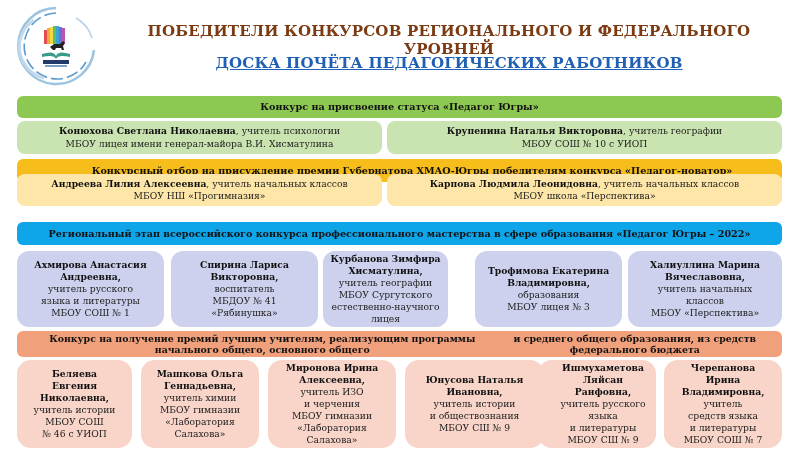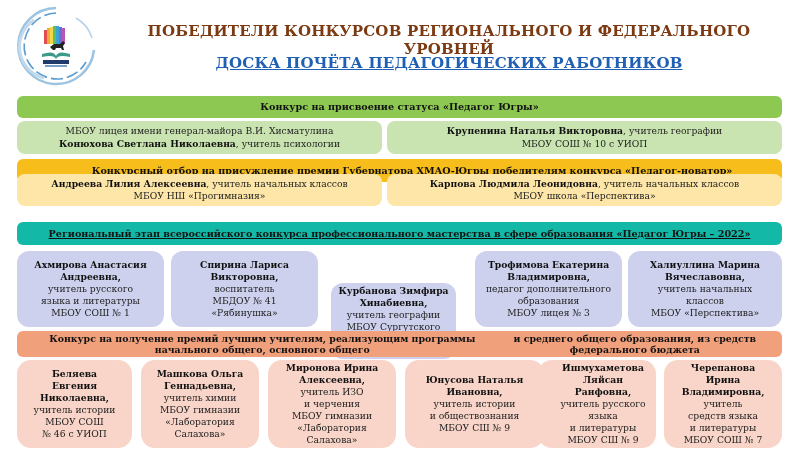--- a/index.html
+++ b/index.html
@@ -31,21 +31,21 @@
     display: flex; flex-direction: column; align-items: center; justify-content: center;
     padding: 2px 4px;
   }
   .card b { font-weight: bold; color: #111; }
   .card .ln { display: block; }
 
   .green-band { top: 96px; height: 22px; background: #8dc952; }
   .green-card { background: #c9e4b0; top: 121px; height: 33px; }
   .orange-band { top: 159px; height: 23px; background: #f7bd1a; padding-left: 35px; }
   .yellow-card { background: #fde6a8; top: 174px; height: 32px; }
-  .purple-band { top: 222px; height: 23px; background: #14b8a6; text-decoration: underline; }
+  .purple-band { top: 222px; height: 23px; background: #0ea5e9; }
   .purple-card { background: #cdd1ee; top: 251px; height: 76px; border-radius: 12px; }
   .salmon-band { top: 331px; height: 26px; background: #f1a07c; font-size: 9.4px; }
   .salmon-card { background: #f8d5c8; top: 360px; height: 88px; border-radius: 14px; }
 </style>
 </head>
 <body>
 
 <div class="logo">
   <svg width="84" height="84" viewBox="0 0 84 84">
     <path d="M42 4 A38 38 0 1 0 80 46" fill="none" stroke="#9cc3e0" stroke-width="2.5"></path>
@@ -64,22 +64,22 @@
     <rect x="29" y="56" width="26" height="4" fill="#223a6a"></rect>
     <rect x="31" y="61" width="22" height="2" fill="#7aa0c8"></rect>
   </svg>
 </div>
 
 <div class="title-main">ПОБЕДИТЕЛИ КОНКУРСОВ РЕГИОНАЛЬНОГО И ФЕДЕРАЛЬНОГО УРОВНЕЙ</div>
 <div class="title-sub">ДОСКА ПОЧЁТА ПЕДАГОГИЧЕСКИХ РАБОТНИКОВ</div>
 
 <div class="band green-band">Конкурс на присвоение статуса «Педагог Югры»</div>
 <div class="card green-card" style="left:17px;width:365px;">
+  <span class="ln"><b>Конюхова Светлана Николаевна</b><span>, учитель психологии</span></span>
   <span class="ln">МБОУ лицея имени генерал-майора В.И. Хисматулина</span>
-  <span class="ln"><b>Конюхова Светлана Николаевна</b><span>, учитель психологии</span></span>
 </div>
 <div class="card green-card" style="left:387px;width:395px;">
   <span class="ln"><b>Крупенина Наталья Викторовна</b><span>, учитель географии</span></span>
   <span class="ln">МБОУ СОШ № 10 с УИОП</span>
 </div>
 
 <div class="band orange-band">Конкурсный отбор на присуждение премии Губернатора ХМАО-Югры победителям конкурса «Педагог-новатор»</div>
 <div class="card yellow-card" style="left:17px;width:365px;">
   <span class="ln"><b>Андреева Лилия Алексеевна</b><span>, учитель начальных классов</span></span>
   <span class="ln">МБОУ НШ «Прогимназия»</span>
@@ -98,32 +98,31 @@
   <span class="ln">языка и литературы</span>
   <span class="ln">МБОУ СОШ № 1</span>
 </div>
 <div class="card purple-card" style="left:171px;width:147px;">
   <b class="ln">Спирина Лариса</b>
   <b class="ln">Викторовна,</b>
   <span class="ln">воспитатель</span>
   <span class="ln">МБДОУ № 41</span>
   <span class="ln">«Рябинушка»</span>
 </div>
-<div class="card purple-card" style="left:331px;width:125px;margin-top:32px;">
+<div class="card purple-card" style="left:323px;width:125px;">
   <b class="ln">Курбанова Зимфира</b>
-  <b class="ln">Хинабиевна,</b>
+  <b class="ln">Хисматулина,</b>
   <span class="ln">учитель географии</span>
   <span class="ln">МБОУ Сургутского</span>
   <span class="ln">естественно-научного</span>
   <span class="ln">лицея</span>
 </div>
 <div class="card purple-card" style="left:475px;width:147px;">
   <b class="ln">Трофимова Екатерина</b>
   <b class="ln">Владимировна,</b>
-  <span class="ln">педагог дополнительного</span>
   <span class="ln">образования</span>
   <span class="ln">МБОУ лицея № 3</span>
 </div>
 <div class="card purple-card" style="left:628px;width:154px;">
   <b class="ln">Халиуллина Марина</b>
   <b class="ln">Вячеславовна,</b>
   <span class="ln">учитель начальных</span>
   <span class="ln">классов</span>
   <span class="ln">МБОУ «Перспектива»</span>
 </div>

